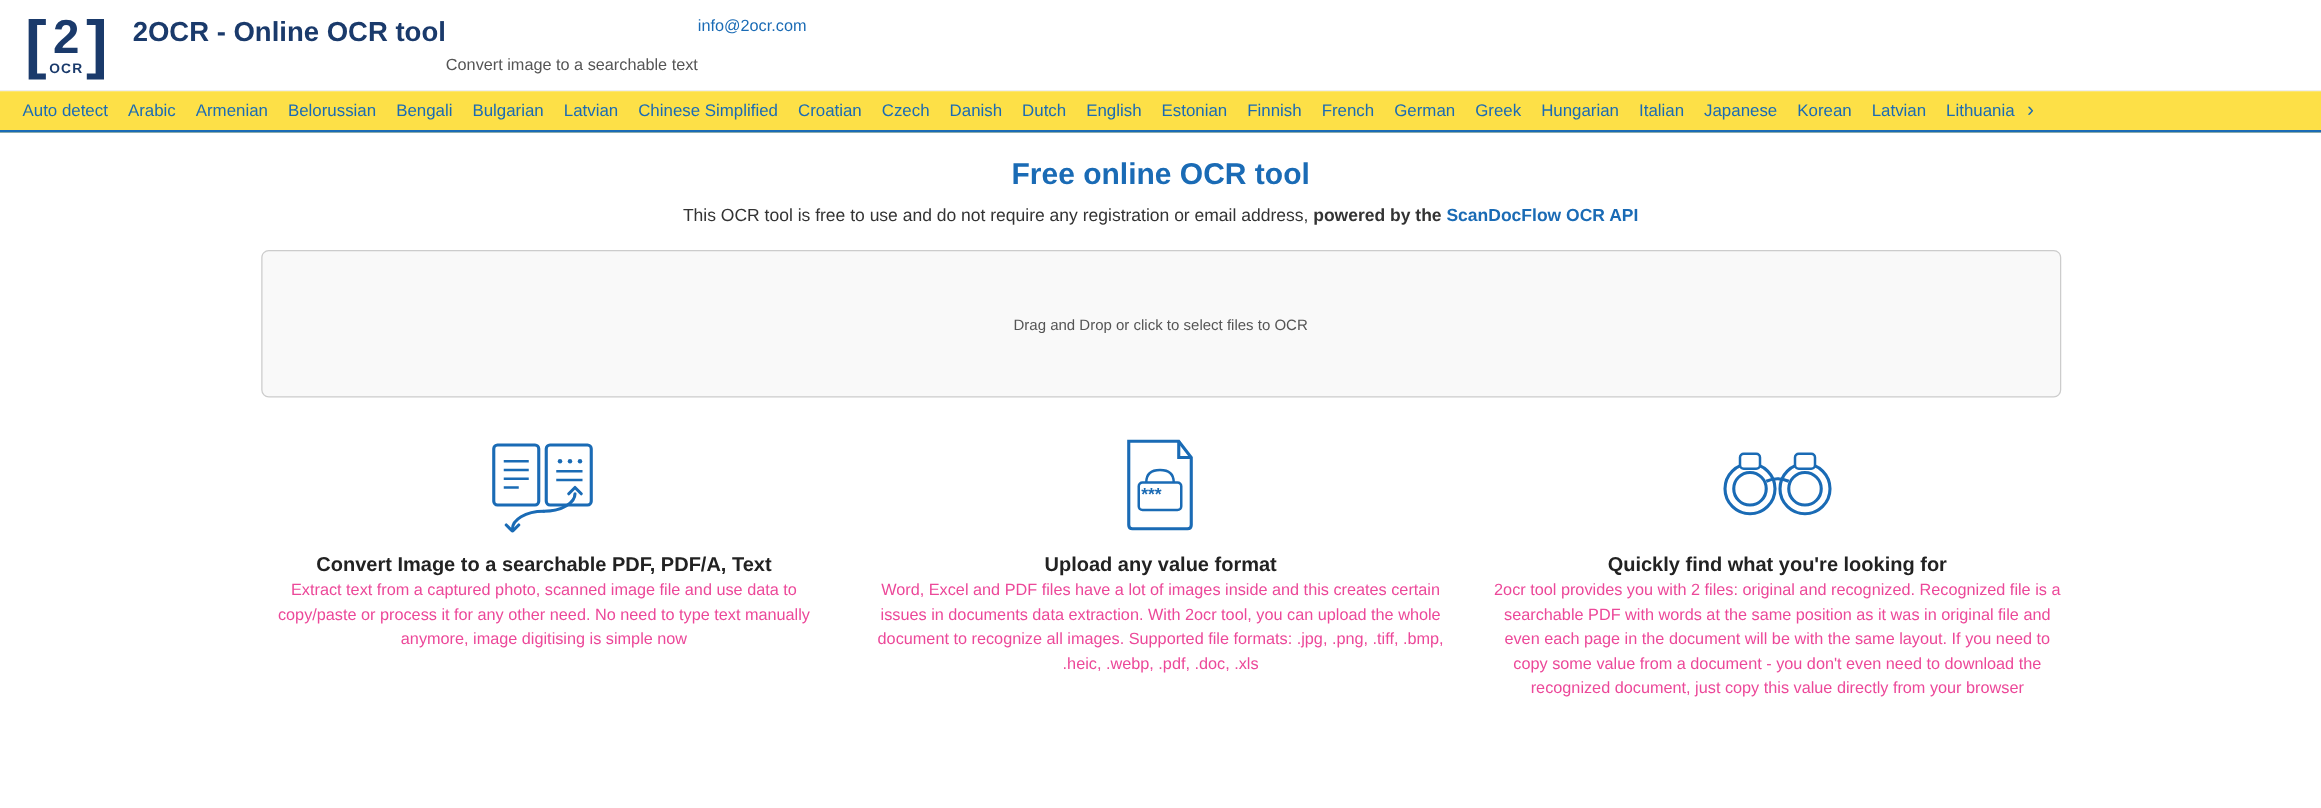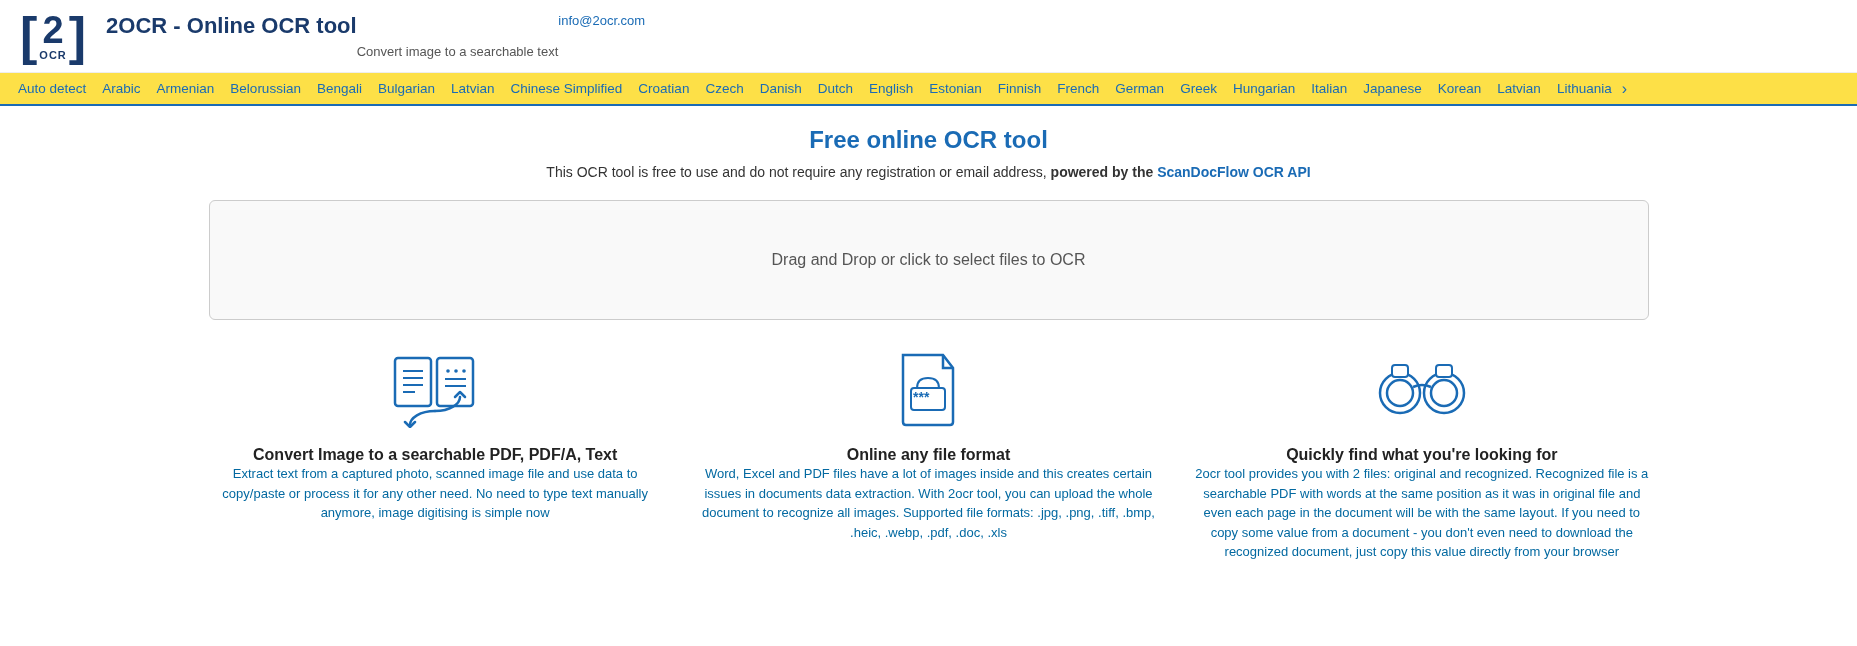--- a/index.html
+++ b/index.html
@@ -117,21 +117,21 @@
     .upload-area {
       border: 1.5px solid #ccc;
       border-radius: 6px;
       background: #f9f9f9;
       padding: 50px 20px;
       text-align: center;
       cursor: pointer;
       margin-bottom: 30px;
     }
     .upload-text {
-      font-size: 16px;
+      font-size: 12px;
       color: #555;
     }
 
     
     .features {
       display: flex;
       justify-content: space-around;
       gap: 40px;
       margin-top: 10px;
     }
@@ -147,21 +147,21 @@
       align-items: center;
       height: 80px;
     }
     .feature-title {
       font-size: 16px;
       font-weight: bold;
       color: #222;
     }
     .feature-desc {
       font-size: 13px;
-      color: #0369a1;
+      color: #ec4899;
       line-height: 1.5;
     }
 
     
     svg { display: block; }
   </style>
 </head>
 <body>
 
 <div class="header">
@@ -258,21 +258,21 @@
 
           <path d="M10 5 L50 5 L60 18 L60 72 Q60 75 57 75 L13 75 Q10 75 10 72 Z" stroke="#1a6bb5" stroke-width="2.5" fill="white"></path>
           <path d="M50 5 L50 18 L60 18" stroke="#1a6bb5" stroke-width="2.5" fill="none"></path>
 
           <text x="20" y="52" fill="#1a6bb5" font-size="14" font-weight="bold">***</text>
 
           <rect x="18" y="38" width="34" height="22" rx="3" stroke="#1a6bb5" stroke-width="2" fill="none"></rect>
           <path d="M24 38 Q24 28 35 28 Q46 28 46 38" stroke="#1a6bb5" stroke-width="2" fill="none"></path>
         </svg>
       </div>
-      <div class="feature-title">Online any file format</div>
+      <div class="feature-title">Upload any value format</div>
       <div class="feature-desc">Word, Excel and PDF files have a lot of images inside and this creates certain issues in documents data extraction. With 2ocr tool, you can upload the whole document to recognize all images. Supported file formats: .jpg, .png, .tiff, .bmp, .heic, .webp, .pdf, .doc, .xls</div>
     </div>
 
     <div class="feature">
       <div class="feature-icon">
         <svg width="100" height="70" viewBox="0 0 100 70" fill="none" xmlns="http://www.w3.org/2000/svg">
 
           <circle cx="28" cy="38" r="20" stroke="#1a6bb5" stroke-width="2.5" fill="white"></circle>
           <circle cx="28" cy="38" r="13" stroke="#1a6bb5" stroke-width="2.5" fill="white"></circle>
 

